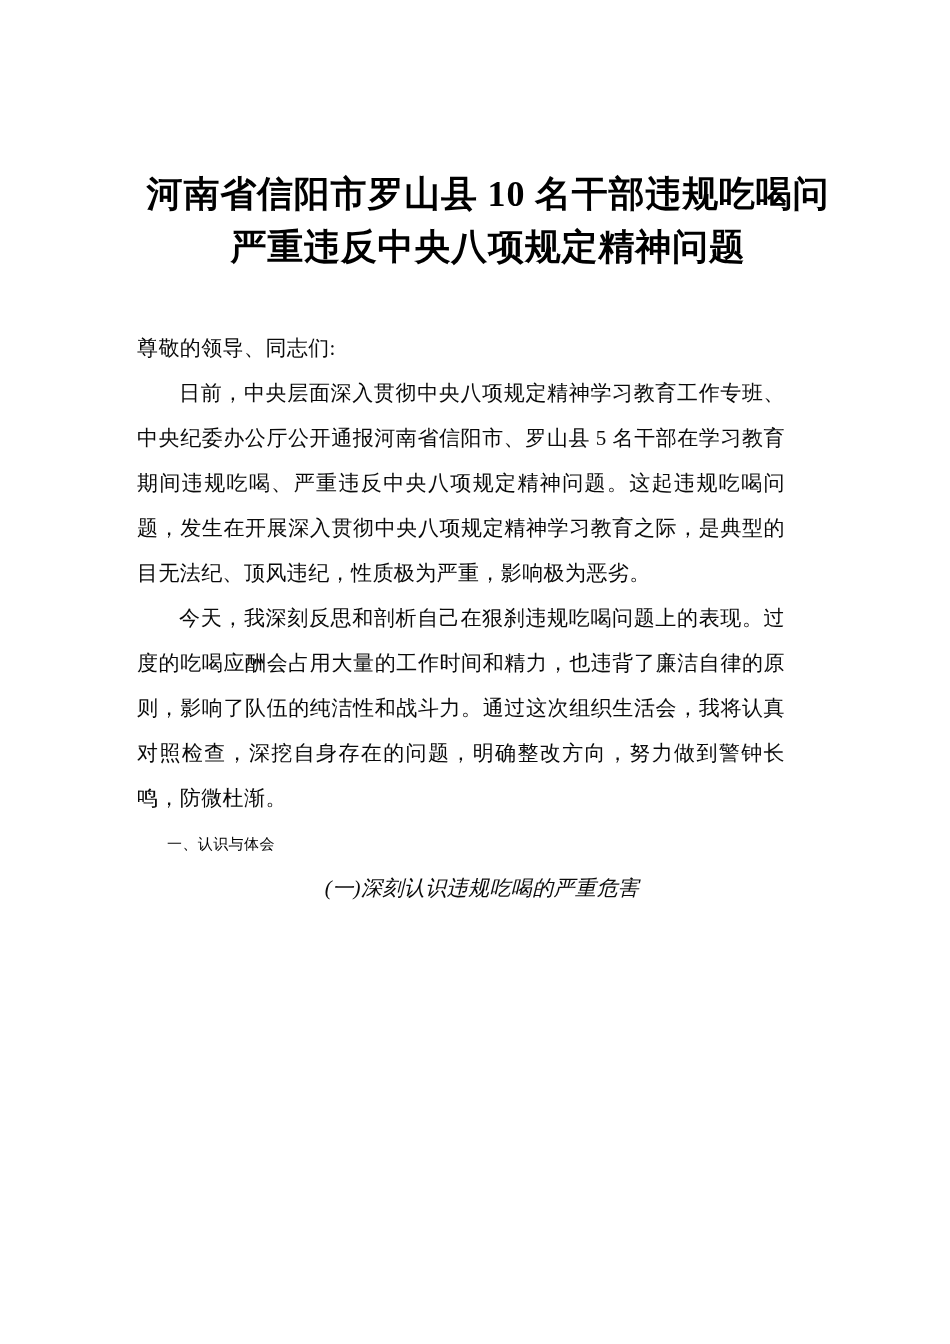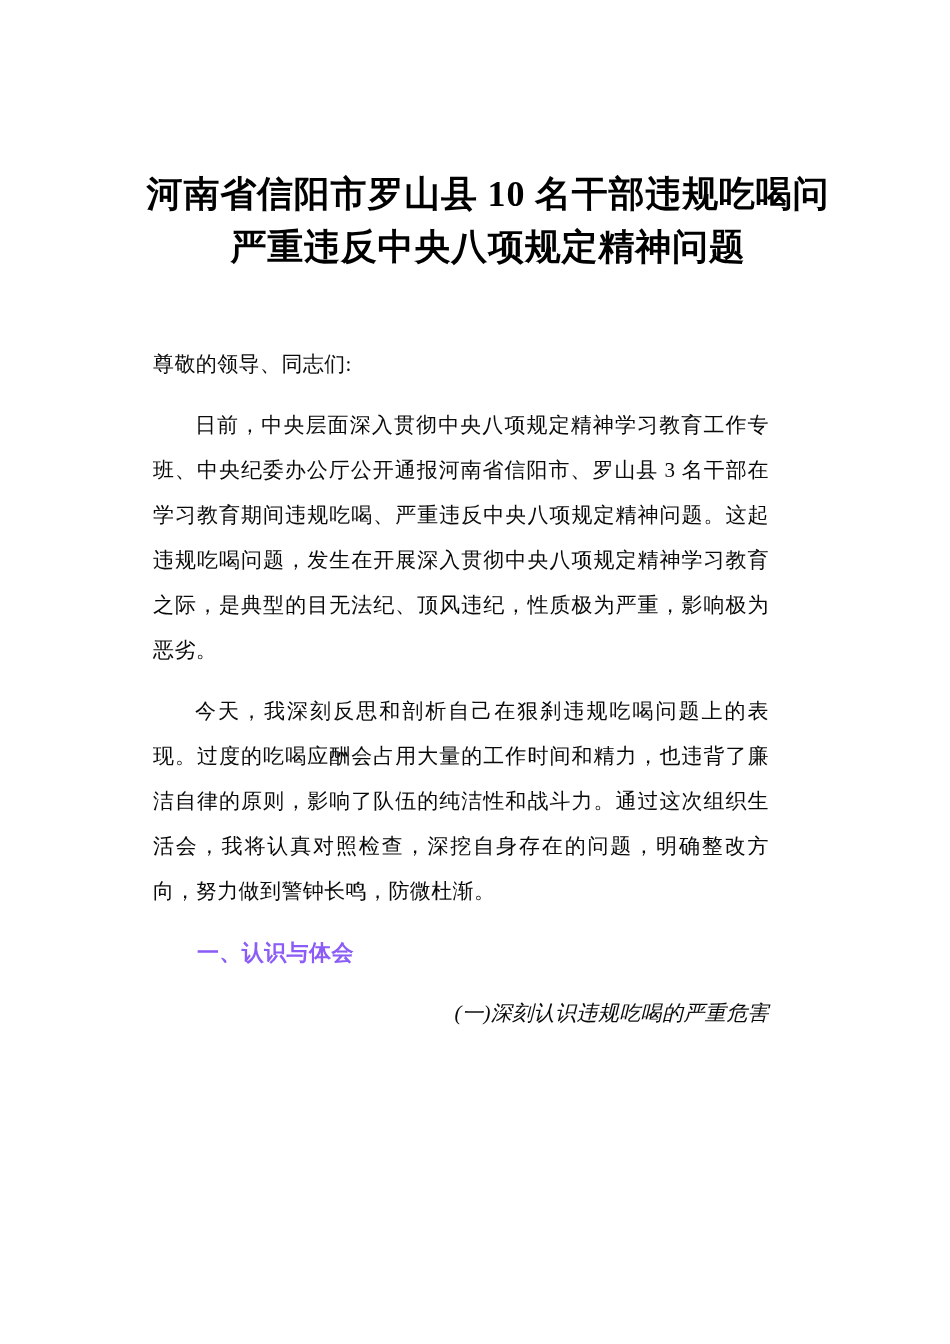--- a/index.html
+++ b/index.html
@@ -34,52 +34,52 @@
     top: 326px;
     width: 648px;
     font-family: "Liberation Serif", "DejaVu Serif", serif;
     font-size: 21px;
     line-height: 45px;
     letter-spacing: 0.4px;
     text-align: justify;
     color: #0a0a0a;
   }
   .doc-body p {
-    margin: 16px;
+    margin: 0;
     padding: 0;
   }
   .indent {
     text-indent: 2em;
   }
   .h1 {
     font-family: "Liberation Sans", "DejaVu Sans", sans-serif;
-    font-weight: 700;
-    font-size: 22px;
+    font-weight: 400;
+    font-size: 15px;
     letter-spacing: 0.4px;
     text-indent: 2em;
     text-align: left;
-    color: #8b5cf6;
+    color: #000000;
   }
   .h2 {
     font-style: italic;
     text-indent: 2em;
-    text-align: right;
+    text-align: center;
   }
 </style>
 </head>
 <body>
 
 <div class="page">
 
   <div class="doc-title">
     <div>河南省信阳市罗山县 10 名干部违规吃喝问</div>
     <div>严重违反中央八项规定精神问题</div>
   </div>
 
   <div class="doc-body">
     <p>尊敬的领导、同志们:</p>
-    <p class="indent">日前，中央层面深入贯彻中央八项规定精神学习教育工作专班、中央纪委办公厅公开通报河南省信阳市、罗山县 3 名干部在学习教育期间违规吃喝、严重违反中央八项规定精神问题。这起违规吃喝问题，发生在开展深入贯彻中央八项规定精神学习教育之际，是典型的目无法纪、顶风违纪，性质极为严重，影响极为恶劣。</p>
+    <p class="indent">日前，中央层面深入贯彻中央八项规定精神学习教育工作专班、中央纪委办公厅公开通报河南省信阳市、罗山县 5 名干部在学习教育期间违规吃喝、严重违反中央八项规定精神问题。这起违规吃喝问题，发生在开展深入贯彻中央八项规定精神学习教育之际，是典型的目无法纪、顶风违纪，性质极为严重，影响极为恶劣。</p>
     <p class="indent">今天，我深刻反思和剖析自己在狠刹违规吃喝问题上的表现。过度的吃喝应酬会占用大量的工作时间和精力，也违背了廉洁自律的原则，影响了队伍的纯洁性和战斗力。通过这次组织生活会，我将认真对照检查，深挖自身存在的问题，明确整改方向，努力做到警钟长鸣，防微杜渐。</p>
     <p class="h1">一、认识与体会</p>
     <p class="h2">(一)深刻认识违规吃喝的严重危害</p>
   </div>
 
 </div>
 
 </body></html>

